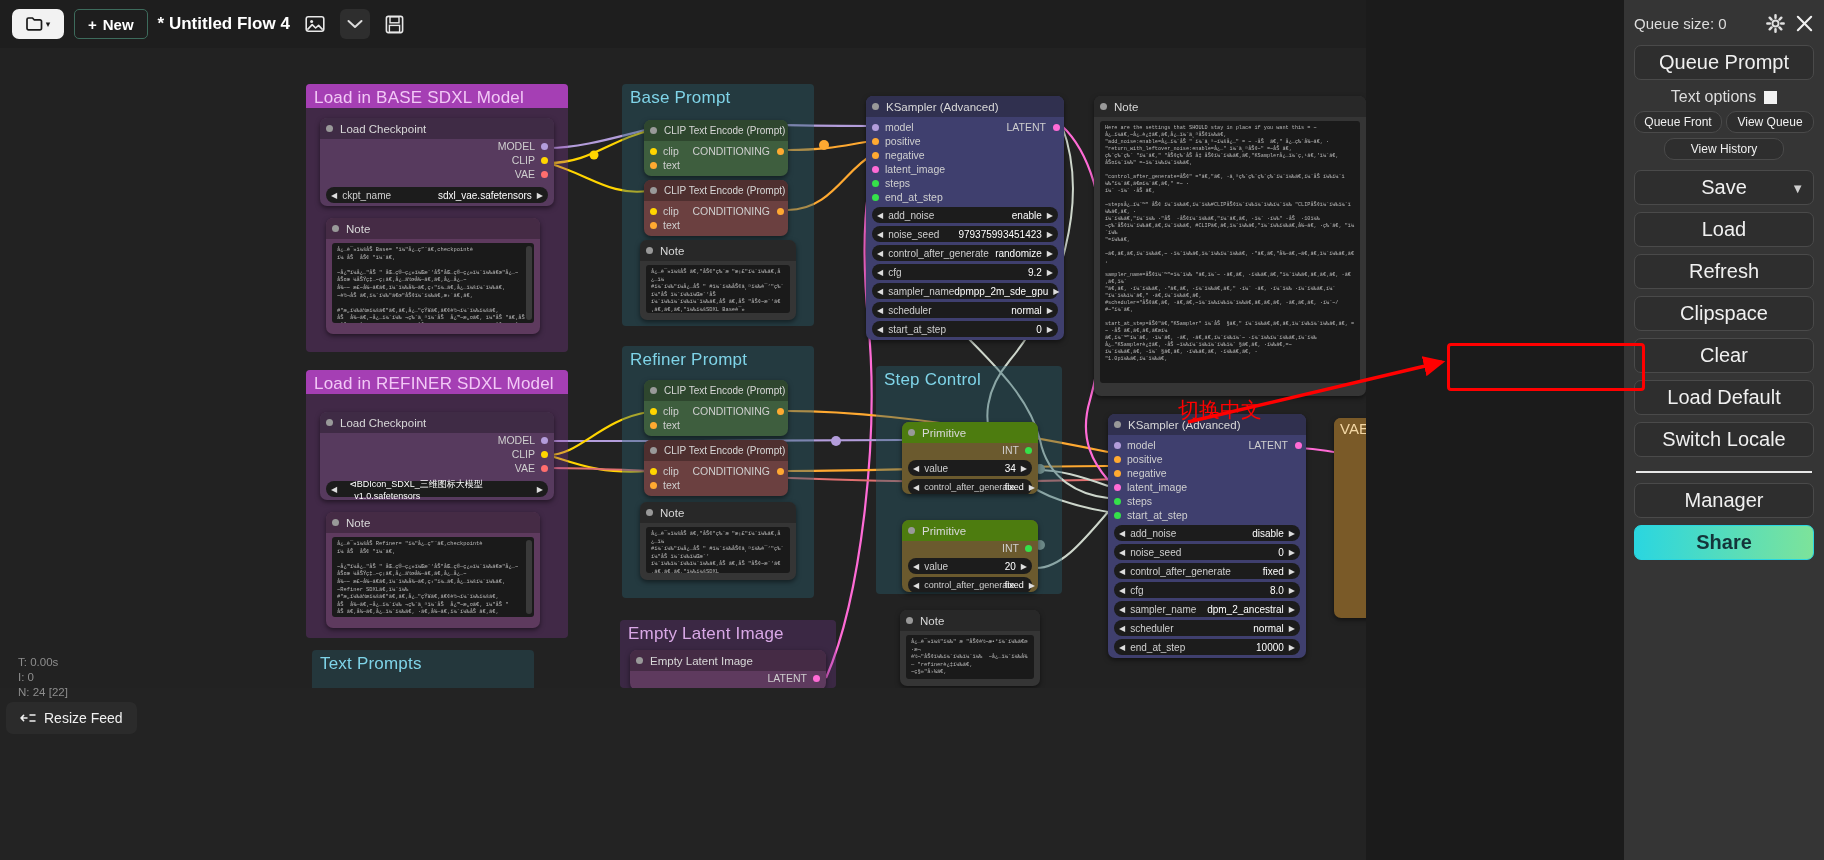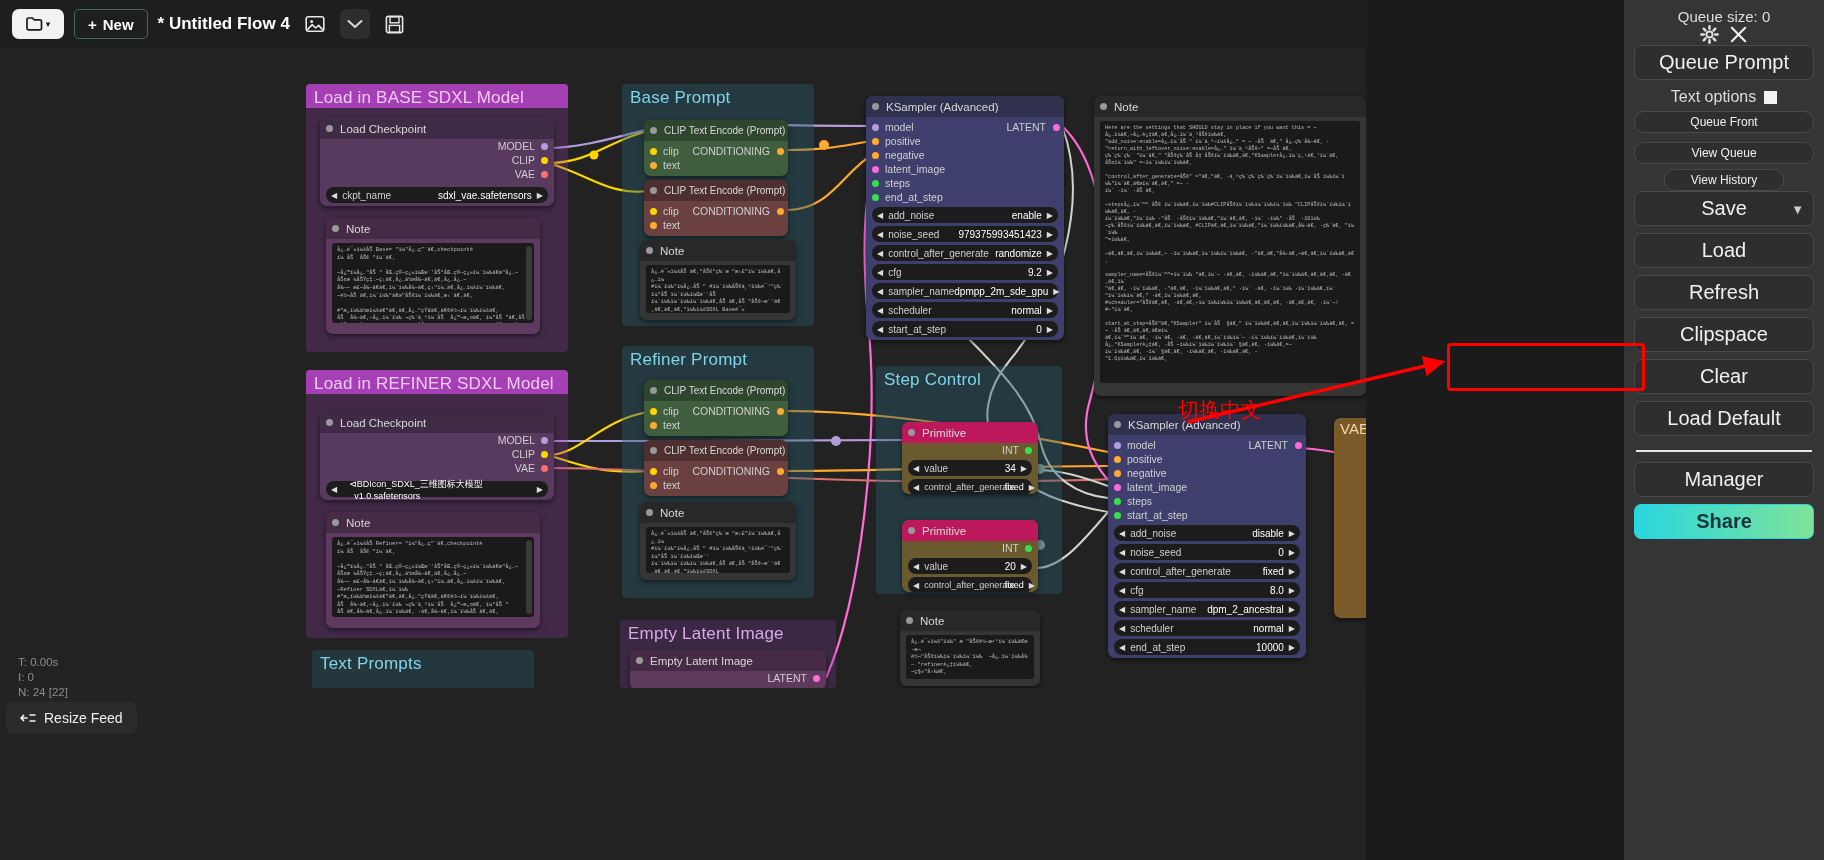--- a/index.html
+++ b/index.html
@@ -72,21 +72,21 @@
     background: #999; margin-right: 7px; flex: none;
   }
   .node .nbody { position: relative; }
 
   
   .n-purple  { background:#573a5e; } .n-purple  .nhead { background:#3f2b45; }
   .n-green   { background:#3e5e3e; } .n-green   .nhead { background:#2e462e; }
   .n-red     { background:#6b4040; } .n-red     .nhead { background:#4e2f2f; }
   .n-blue    { background:#3f3f6e; } .n-blue    .nhead { background:#30304f; }
   .n-dark    { background:#353535; } .n-dark    .nhead { background:#282828; }
-  .n-olive   { background:#6b5a2e; } .n-olive   .nhead { background:#be185d; }
+  .n-olive   { background:#6b5a2e; } .n-olive   .nhead { background:#4d7c0f; }
   .n-mag     { background:#5e3a5e; } .n-mag     .nhead { background:#452b45; }
   .n-orange  { background:#7a5a28; } .n-orange  .nhead { background:#55401d; }
 
   
   .port { position: relative; height: 14px; display:flex; align-items:center; padding:0 6px; }
   .port .pd { width: 7px; height: 7px; border-radius: 50%; flex:none; }
   .port .pl { margin-left: 6px; font-size: 10.5px; color:#cfcfcf; white-space: nowrap; }
   .port.out { justify-content: flex-end; }
   .port.out .pl { margin: 0 6px 0 0; }
   .c-model { background:#b39ddb; } .c-cond{ background:#ffa931; }
@@ -152,32 +152,32 @@
 
   
   #panel {
     position:absolute; right:0; top:0; width: 200px; height:860px;
     background:#353535; padding: 8px 10px 0 10px;
     z-index: 50;
   }
   #panel-wrap {
     position:absolute; right:0; top:0; width:200px; height:860px;
   }
-  .p-top { display:flex; align-items:center; justify-content:space-between; height:30px;flex-direction:column; }
+  .p-top { display:flex; align-items:center; justify-content:space-between; height:30px; }
   .p-qsize { font-size:15px; color:#ddd; }
   .p-icons { display:flex; align-items:center; gap:10px; }
   .pbtn {
     width:100%; background:#2e2e2e; border:1px solid #4a4a4a; border-radius:7px;
     color:#f0f0f0; text-align:center; font-size:20px; padding:5px 0; margin-top:7px;
     white-space:nowrap;
   }
   .pbtn.small { font-size:12px; padding:3px 0; border-radius:10px; margin-top:5px; }
   .p-extra { display:flex; align-items:center; justify-content:center; gap:8px; margin-top:8px; font-size:16px; color:#ddd; }
   .p-check { width:13px; height:13px; background:#f2f2f2; display:inline-block; }
-  .p-row { display:flex; gap:4px;flex-direction:column; }
+  .p-row { display:flex; gap:4px; }
   .p-savewrap { position:relative; }
   .p-savewrap .caret {
     position:absolute; right:10px; top:50%; transform:translateY(-50%); font-size:13px;
   }
   .p-divider { height:2px; background:#e8e8e8; margin:14px 2px 10px 2px; }
   .pbtn.share { background: linear-gradient(90deg,#2ad6e0,#7de39a); color:#14343a; border-color:#2ad6e0; font-weight:bold; }
   .locale-highlight {
     position:absolute; left:1447px; top:343px; width:198px; height:48px;
     border:3px solid #ff0000; border-radius:4px; z-index:60; pointer-events:none;
   }
@@ -804,30 +804,31 @@
       </div>
 
       <div class="p-row">
         <div class="pbtn small">Queue Front</div>
         <div class="pbtn small">View Queue</div>
       </div>
       <div style="display:flex; justify-content:center;">
         <div class="pbtn small" style="width:120px;">View History</div>
       </div>
 
-      <div class="p-savewrap" style="border-radius:8px;">
+      <div class="p-savewrap" style="margin-top:10px;border-radius:8px;">
         <div class="pbtn" style="margin-top:0;">Save</div>
         <span class="caret">▼</span>
       </div>
 
       <div class="pbtn">Load</div>
       <div class="pbtn">Refresh</div>
       <div class="pbtn">Clipspace</div>
       <div class="pbtn">Clear</div>
       <div class="pbtn">Load Default</div>
+      <div class="pbtn">Switch Locale</div>
 
       <div class="p-divider"></div>
 
       <div class="pbtn">Manager</div>
       <div class="pbtn share">Share</div>
     </div>
   </div>
 
   <div class="locale-highlight"></div>
 

